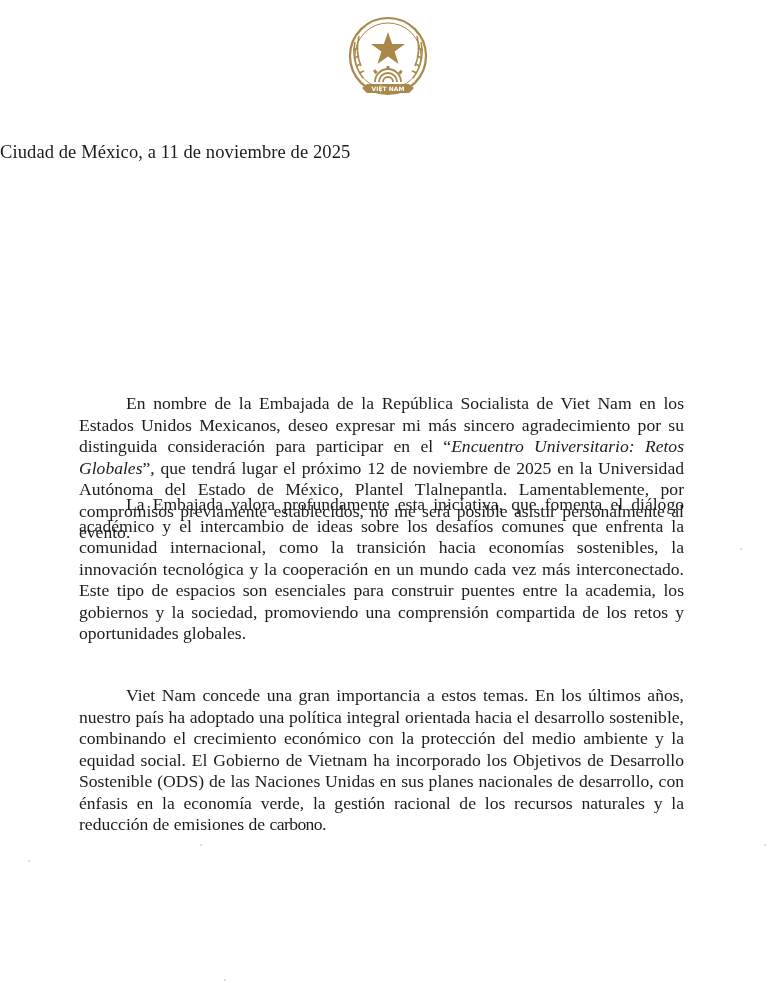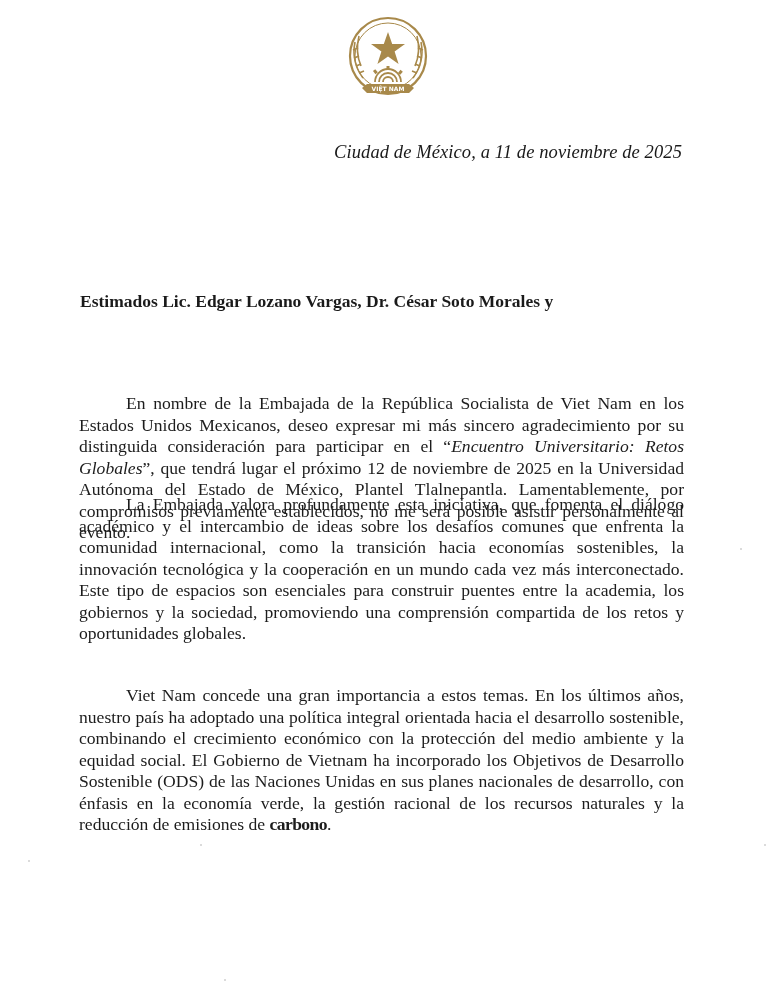--- a/index.html
+++ b/index.html
@@ -20,22 +20,20 @@
       left: 339px;
       top: 12px;
       width: 98px;
       height: 92px;
     }
     .date-line {
       position: absolute;
       left: 0;
       right: 86px;
       top: 142px;
-      text-align: right;
-      font-style: italic;
       font-size: 18.5px;
       letter-spacing: 0.1px;
     }
     .salutation {
       position: absolute;
       left: 80px;
       top: 286px;
       font-weight: bold;
       font-size: 17.5px;
       line-height: 30px;
@@ -51,21 +49,21 @@
       text-align: justify;
       text-indent: 47px;
       color: #1c1c1c;
       transform: scaleX(1.0);
     }
     .p1 { top: 350px; margin-top: 43px; }
     .p2 { top: 494px; }
     .p3 { top: 685px; }
     .body-text em { font-style: italic; }
     .smudge {
-      font-weight: bold;
+      font-weight: normal;
       letter-spacing: -0.6px;
     }
     .speck {
       position: absolute;
       width: 2px;
       height: 2px;
       background: #cfcfcf;
       border-radius: 1px;
     }
   </style>
@@ -103,21 +101,20 @@
 
     <rect x="28" y="72" width="42" height="9" fill="#a8894a"></rect>
     <path d="M28 72 l-5 4 l5 5 z M70 72 l5 4 l-5 5 z" fill="#a8894a"></path>
     <text x="49" y="79.2" text-anchor="middle" font-size="6" font-family="'DejaVu Sans', sans-serif" font-weight="bold" fill="#ffffff">VIỆT NAM</text>
   </svg>
 </div>
 
 <div class="date-line">Ciudad de México, a 11 de noviembre de 2025</div>
 
 <div class="salutation">
-  <div>Estimados Lic. Edgar Lozano Vargas, Dr. César Soto Morales y</div>
 </div>
 
 <div class="body-text p1"><span>En nombre de la Embajada de la República Socialista de Viet Nam en los Estados Unidos Mexicanos, deseo expresar mi más sincero agradecimiento por su distinguida consideración para participar en el “</span><em>Encuentro Universitario: Retos Globales</em><span>”, que tendrá lugar el próximo 12 de noviembre de 2025 en la Universidad Autónoma del Estado de México, Plantel Tlalnepantla. Lamentablemente, por compromisos previamente establecidos, no me será posible asistir personalmente al evento.</span></div>
 
 <div class="body-text p2">La Embajada valora profundamente esta iniciativa, que fomenta el diálogo académico y el intercambio de ideas sobre los desafíos comunes que enfrenta la comunidad internacional, como la transición hacia economías sostenibles, la innovación tecnológica y la cooperación en un mundo cada vez más interconectado. Este tipo de espacios son esenciales para construir puentes entre la academia, los gobiernos y la sociedad, promoviendo una comprensión compartida de los retos y oportunidades globales.</div>
 
 <div class="body-text p3"><span>Viet Nam concede una gran importancia a estos temas. En los últimos años, nuestro país ha adoptado una política integral orientada hacia el desarrollo sostenible, combinando el crecimiento económico con la protección del medio ambiente y la equidad social. El Gobierno de Vietnam ha incorporado los Objetivos de Desarrollo Sostenible (ODS) de las Naciones Unidas en sus planes nacionales de desarrollo, con énfasis en la economía verde, la gestión racional de los recursos naturales y la reducción de emisiones de </span><span class="smudge">carbono</span><span>.</span></div>
 
 <div class="speck" style="left:28px; top:860px;"></div>
 <div class="speck" style="left:200px; top:844px;"></div>

